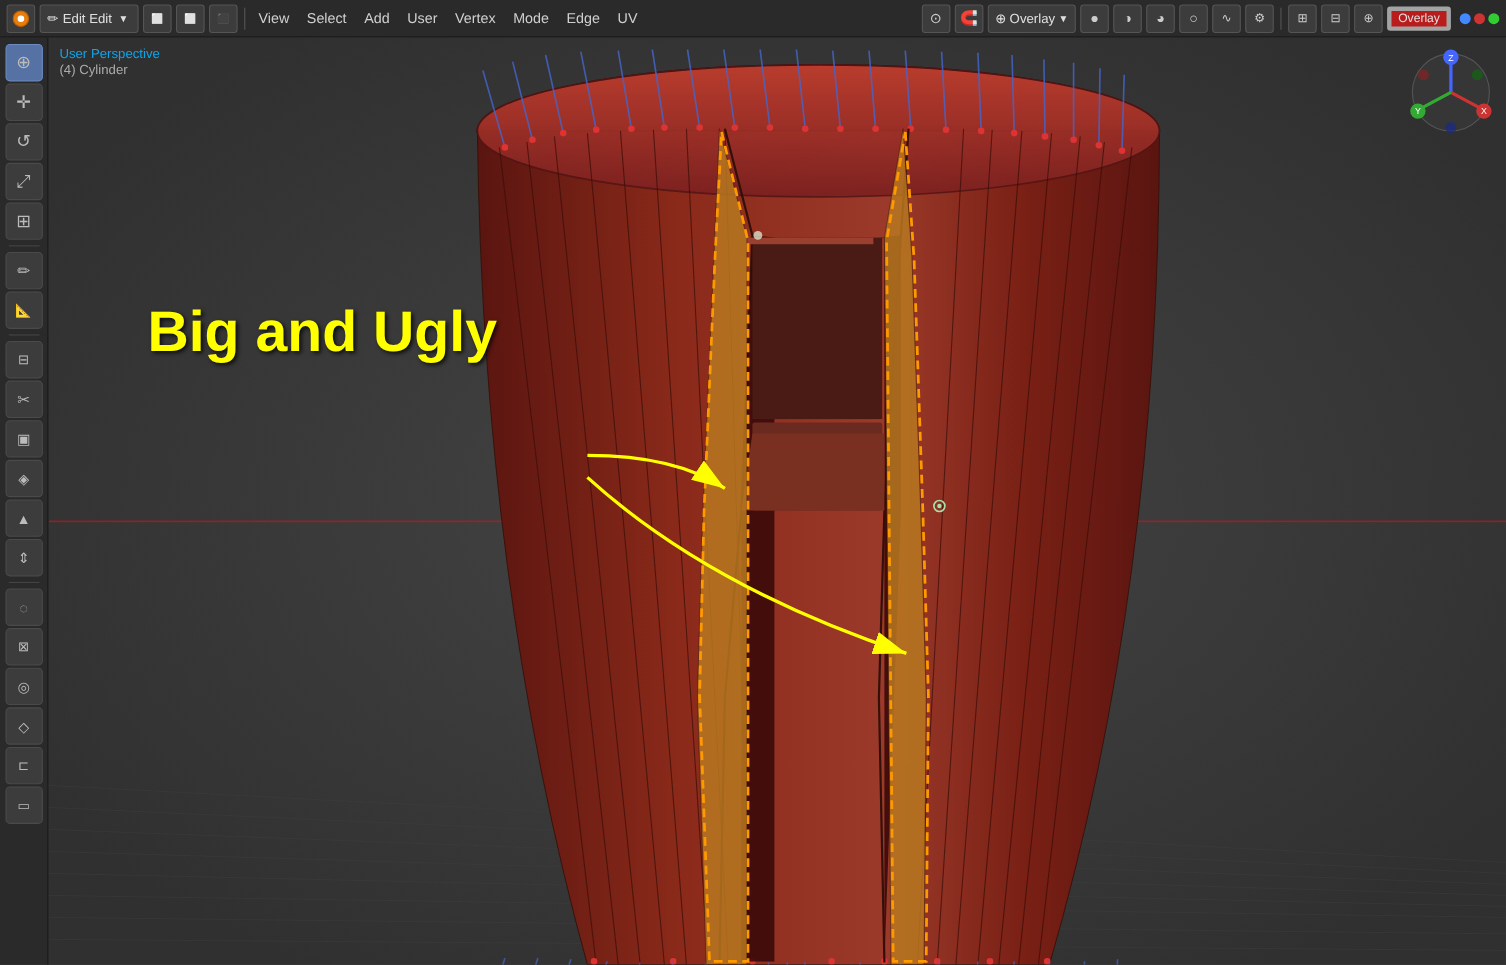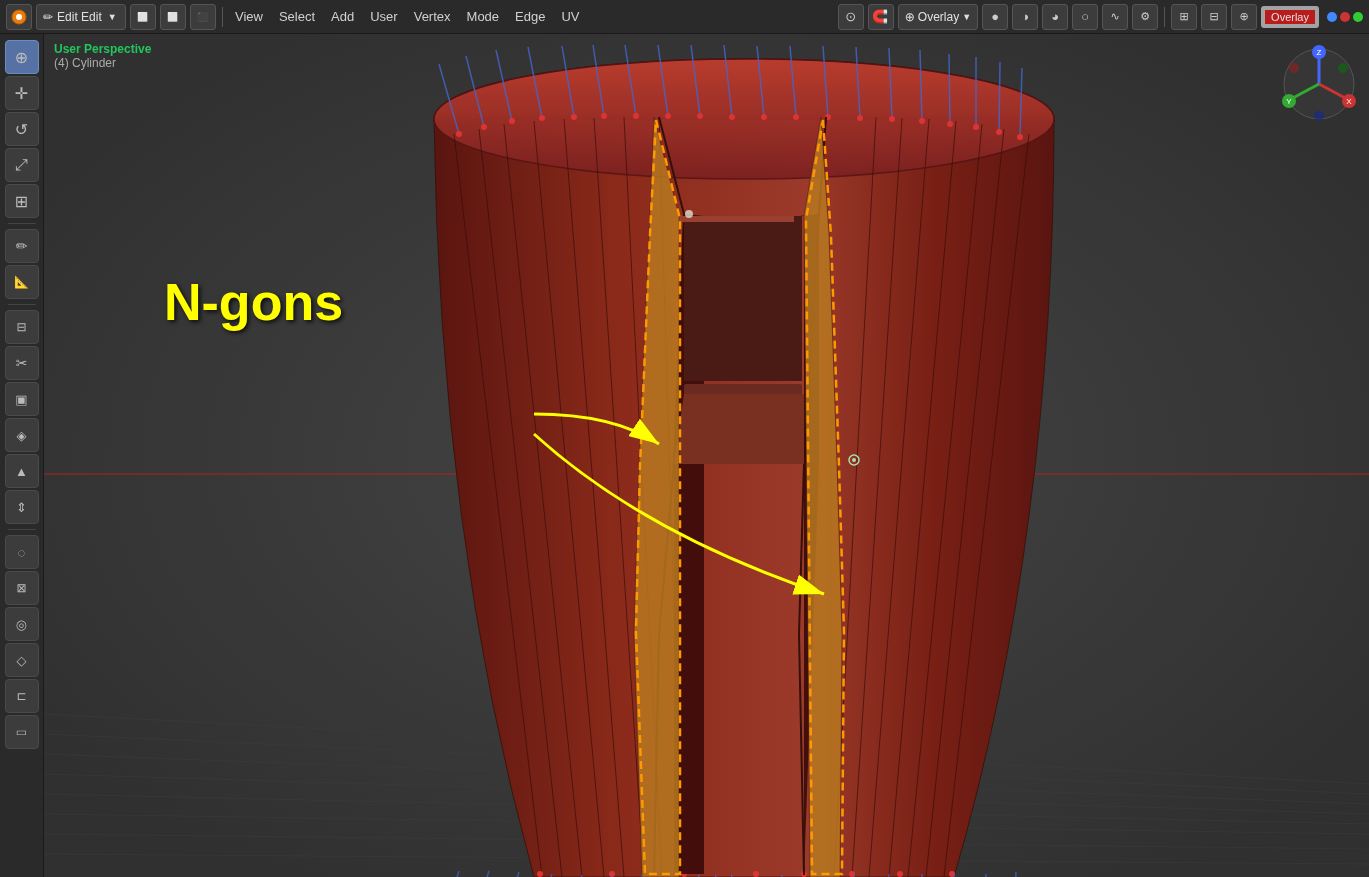--- a/index.html
+++ b/index.html
@@ -124,21 +124,21 @@
     }
 
     
     #viewport-label {
       position: absolute;
       top: 8px; left: 10px;
       color: #aaa;
       font-size: 12px;
       pointer-events: none;
     }
-    #viewport-label div:first-child { font-weight: 700; color: #22c55e; }
+    #viewport-label div:first-child { font-weight: 400; color: #0ea5e9; }
 
     
     #annotation {
       position: absolute;
       top: 240px; left: 90px;
       color: #ffff00;
       font-size: 52px;
       font-weight: 900;
       text-shadow: 2px 2px 4px rgba(0,0,0,0.8);
       pointer-events: none;
@@ -441,21 +441,21 @@
 
     <path d="M779,86 L787,202 L795,432 L800,598 L798,840 L768,840 L762,185 Z" fill="none" stroke="#ff9900" stroke-width="2.5" stroke-dasharray="8,5"></path>
 
     <circle cx="810" cy="426" r="5" fill="none" stroke="#aaddaa" stroke-width="1.5"></circle>
     <circle cx="810" cy="426" r="2" fill="#aaddaa"></circle>
 
     <circle cx="645" cy="180" r="4" fill="#ddddcc" opacity="0.8"></circle>
   </svg>
 
   <div id="annotation">
-    <div style="padding-left:30px;">N-gons</div>
+    <div>Big and Ugly</div>
   </div>
 
   <svg id="arrows-overlay" viewBox="0 0 1325 843" xmlns="http://www.w3.org/2000/svg">
     <defs>
       <marker id="arrowhead" markerWidth="10" markerHeight="7" refX="10" refY="3.5" orient="auto">
         <polygon points="0 0, 10 3.5, 0 7" fill="#ffff00"></polygon>
       </marker>
     </defs>
 
     <path d="M490,380 Q570,380 615,410" stroke="#ffff00" stroke-width="3" fill="none" marker-end="url(#arrowhead)"></path>

